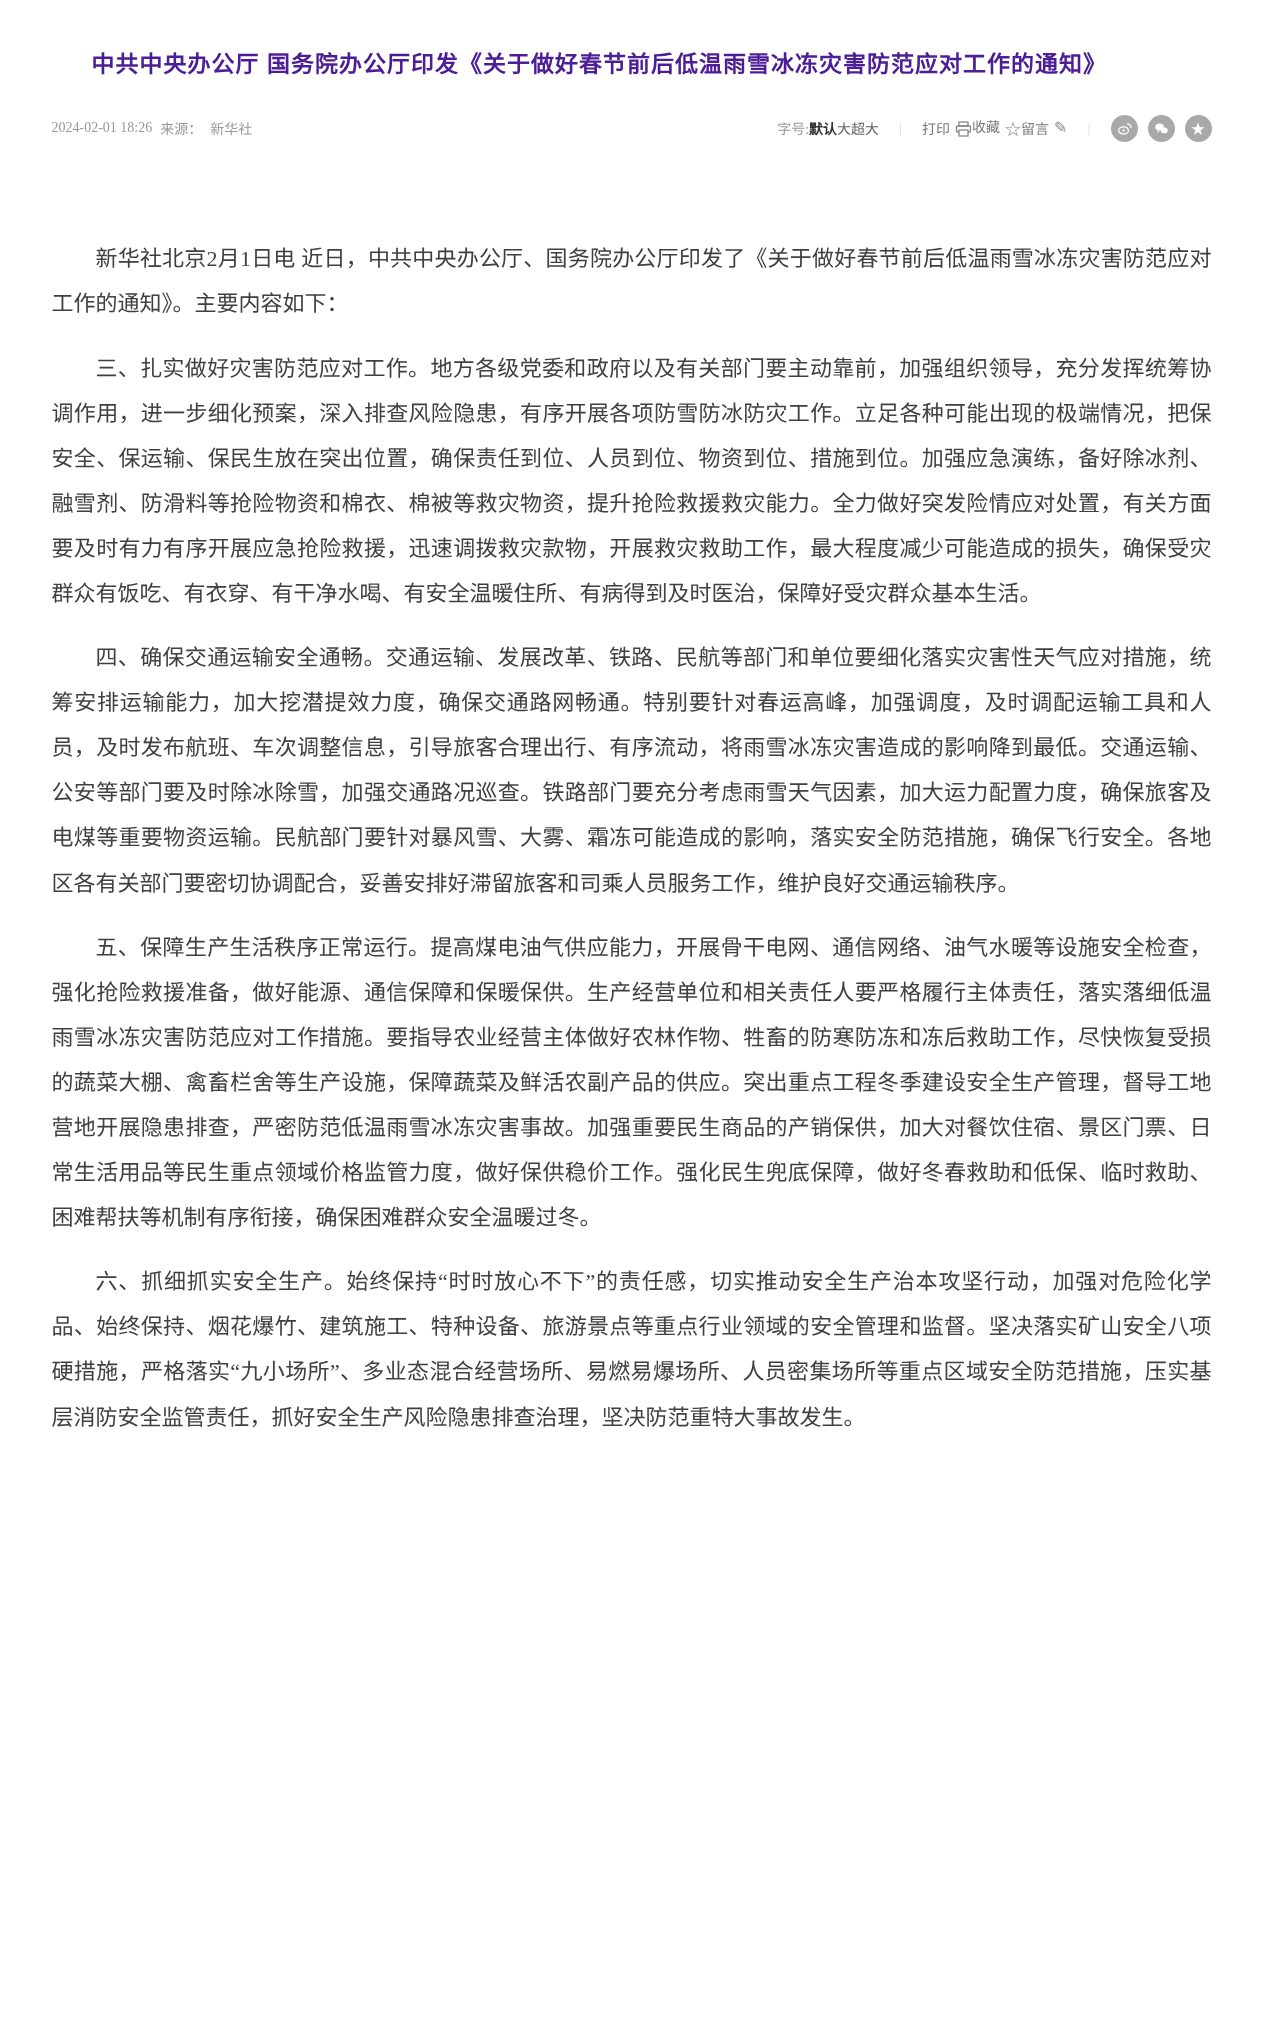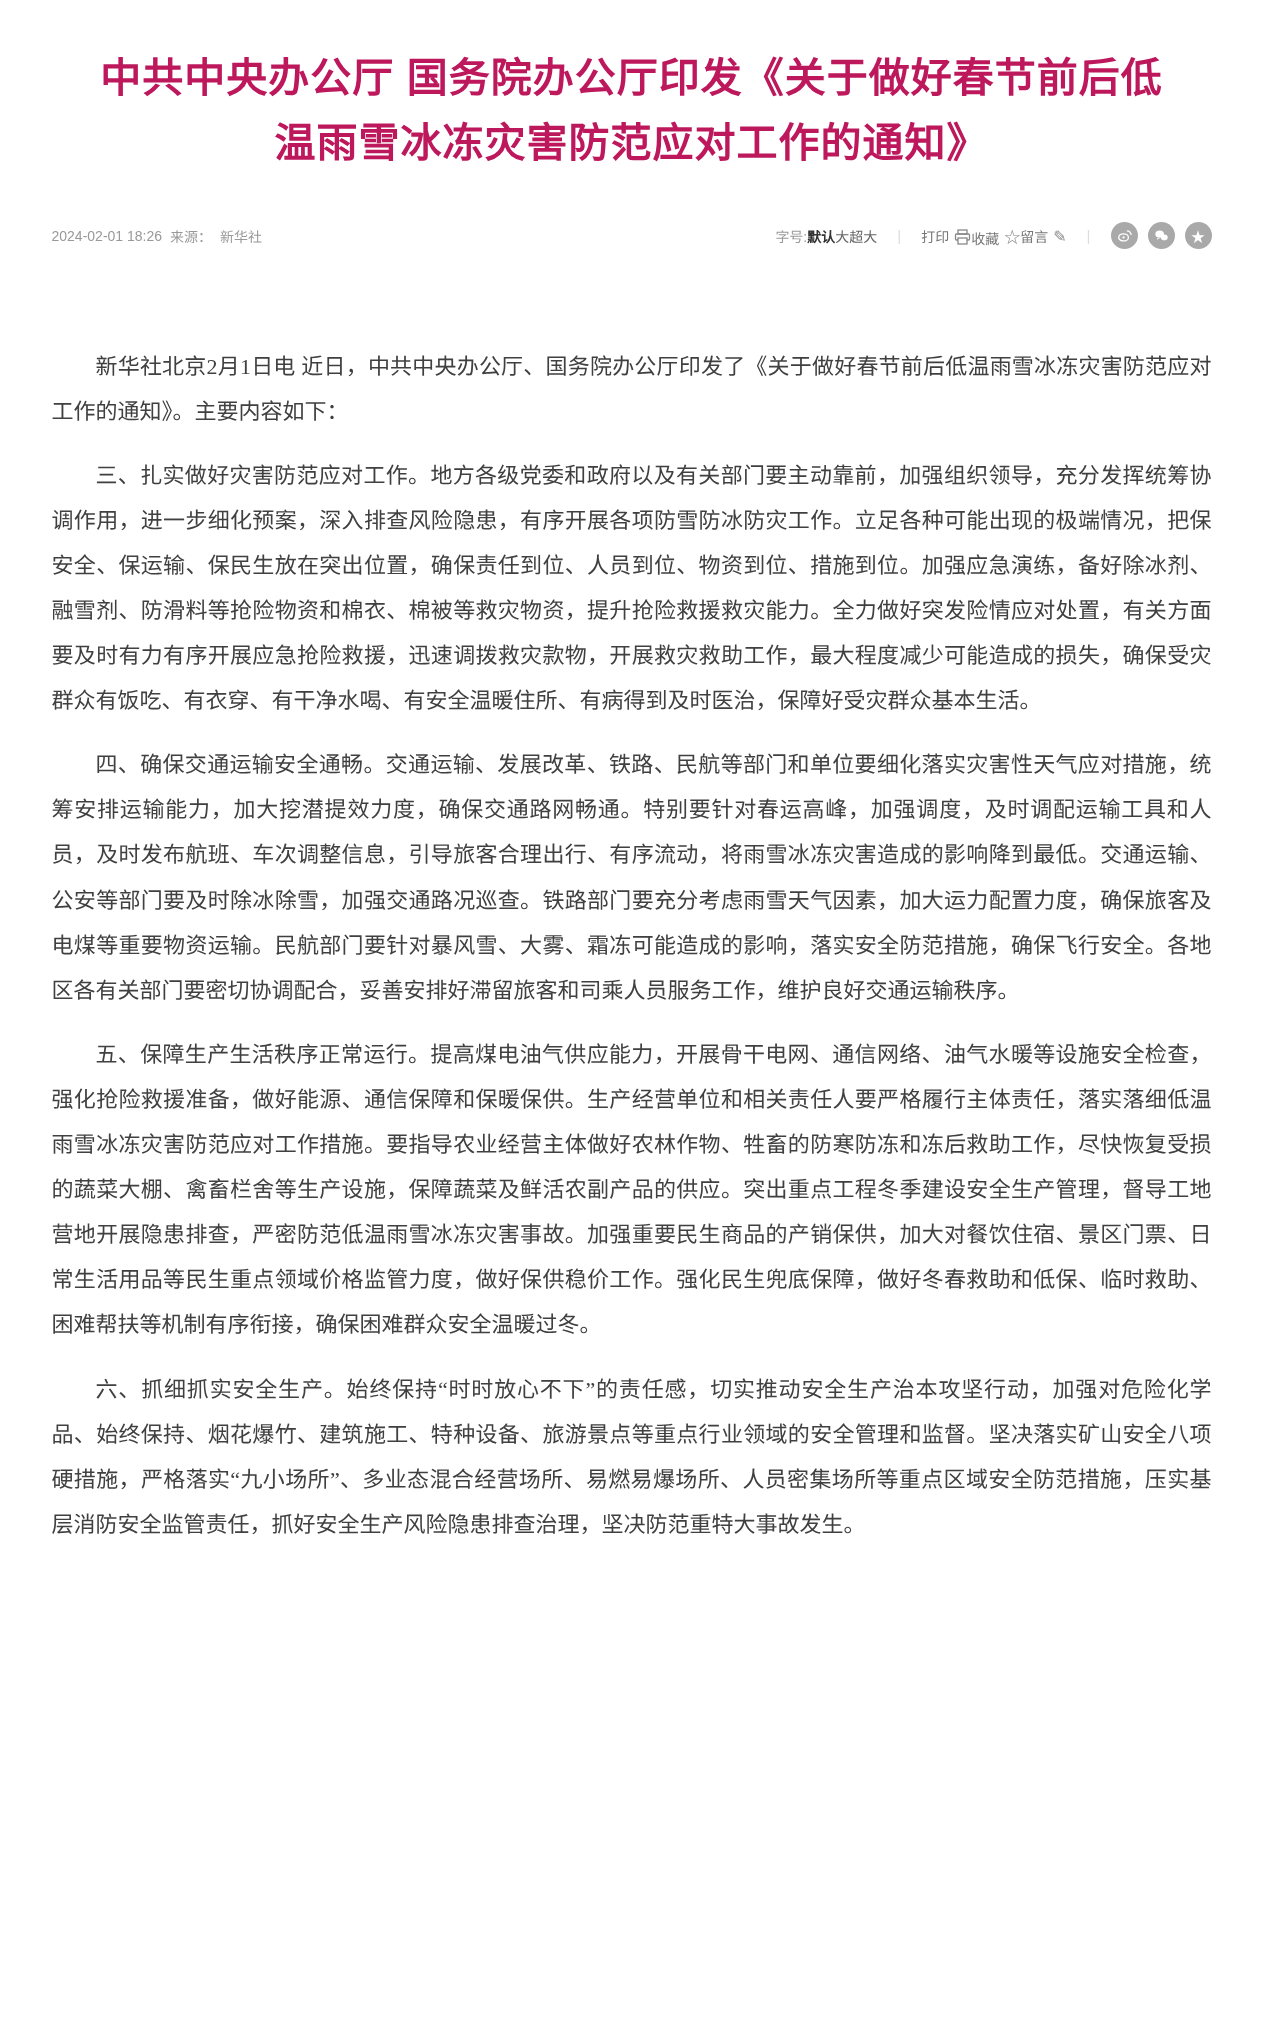--- a/index.html
+++ b/index.html
@@ -6,39 +6,39 @@
   html,body { background:#ffffff; }
   body {
     width:1263px; min-height:2036px; margin:0 auto;
     font-family:"Liberation Sans", sans-serif;
     color:#404040;
   }
   .container { width:1160px; margin:0 auto; padding-top:46px; }
 
   
   h1.article-title {
-    font-size:41px; line-height:1.58; font-weight:700;
-    text-align:center; color:#be185d; letter-spacing:1px;
+    font-size:23px; line-height:1.58; font-weight:700;
+    text-align:left; color:#4c1d95; letter-spacing:1px;
     padding:0 40px;
     font-family:"Liberation Sans","DejaVu Sans",sans-serif;
   }
 
   
   .meta-bar {
-    margin-top:44px;
+    margin-top:30px;
     display:flex; align-items:center; justify-content:space-between;
-    font-size:14px; color:#999999; height:32px;
+    font-size:14px; color:#999999; height:32px;font-family:Liberation Serif, serif;
   }
   .meta-left { display:flex; align-items:center; gap:8px; white-space:nowrap; }
   .meta-right { display:flex; align-items:center; gap:14px; white-space:nowrap; }
   .meta-right .group { display:flex; align-items:center; }
   .fontsize-default { font-weight:700; color:#333333; cursor:pointer; }
   .fontsize-opt { color:#666666; cursor:pointer; }
   .divider { color:#dddddd; padding:0 6px; font-size:15px; }
-  .tool { display:flex; align-items:flex-end; gap:5px; color:#777777; cursor:pointer; }
+  .tool { display:flex; align-items:flex-start; gap:5px; color:#777777; cursor:pointer; }
   .tool .glyph { font-size:16px; color:#888888; }
   .printer-svg { width:17px; height:16px; display:inline-block; vertical-align:middle; }
 
   .share-icons { display:flex; align-items:center; gap:10px; }
   .share-circle {
     width:27px; height:27px; border-radius:50%;
     background:#a9a9a9; color:#ffffff;
     display:flex; align-items:center; justify-content:center;
     font-size:14px; cursor:pointer;
   }

